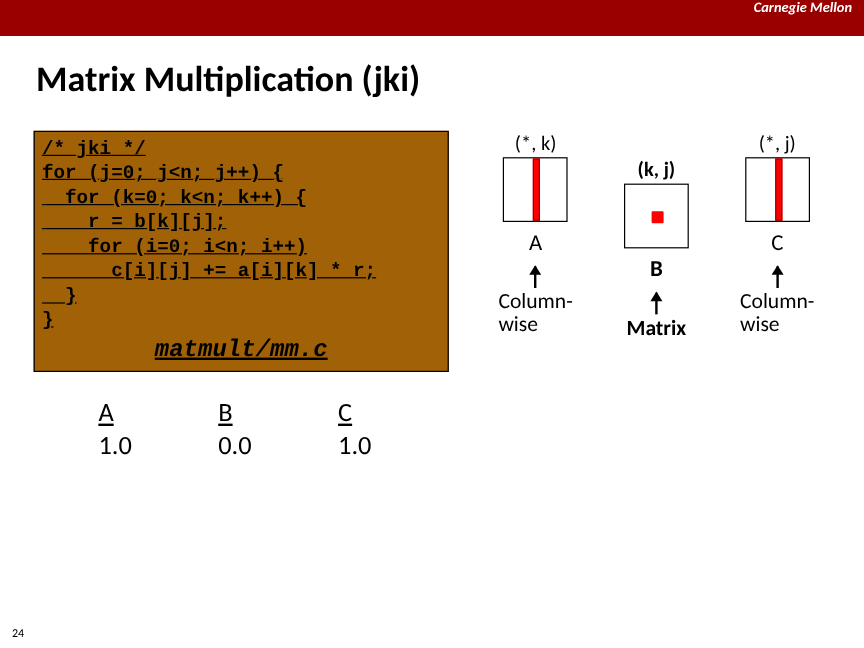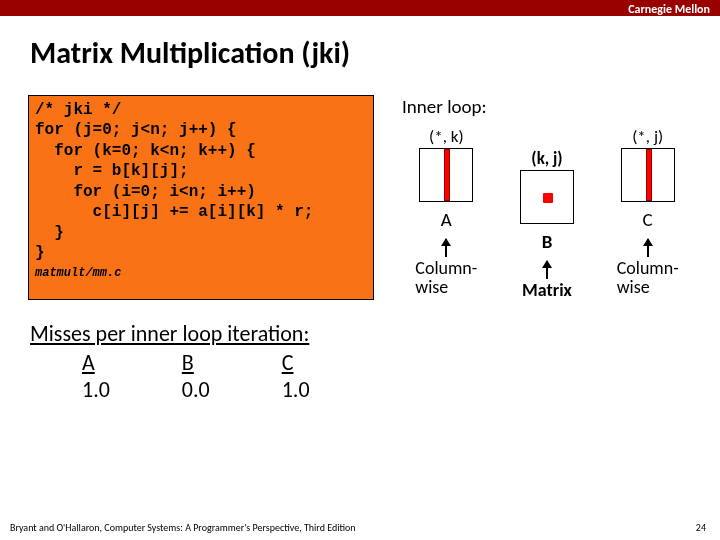--- a/index.html
+++ b/index.html
@@ -1,22 +1,22 @@
 <!DOCTYPE html>
 <html><head>
 <meta charset="utf-8">
 <style>
   * { box-sizing: border-box; margin: 0; padding: 0; }
   body { width: 720px; height: 540px; font-family: Calibri, Arial, sans-serif; background: #fff; color: #000; position: relative; }
-  .topbar { height: 16px; background: #900; display: flex; justify-content: flex-end; align-items: flex-end; padding-right: 10px; }
+  .topbar { height: 30px; background: #900; display: flex; justify-content: flex-end; align-items: flex-start; padding-right: 10px; font-style: italic; }
   .topbar span { color: #fff; font-weight: bold; font-size: 12px; }
   .title { font-size: 30px; font-weight: bold; margin: 18px 15px 24px 30px; }
   .main { display: flex; padding: 0 28px; }
-  .codebox { width: 350px; border: 1.5px solid #000; background: #f97316; font-family: "Courier New", monospace; font-size: 16px; font-weight: bold; padding: 4px 6px 4px 6px; line-height: 1.28; white-space: pre; position: relative; }
-  .codebox .filename { font-style: italic; text-align: left; font-weight: bold; margin-top: 2px; font-size: 12px; }
+  .codebox { width: 350px; border: 1.5px solid #000; background: #a16207; font-family: "Courier New", monospace; font-size: 16px; font-weight: bold; padding: 4px 6px 4px 6px; line-height: 1.28; white-space: pre; position: relative; text-decoration: underline; }
+  .codebox .filename { font-style: italic; text-align: center; font-weight: bold; margin-top: 2px; font-size: 20px; }
   .diagram-area { margin-left: 28px; width: 290px; }
   .inner-loop-label { font-size: 19px; margin-bottom: 8px; }
   .mat-row { display: flex; align-items: flex-start; gap: 12px; }
   .mat-col { width: 90px; display: flex; flex-direction: column; align-items: center; }
   .coord { font-size: 17px; height: 20px; margin-bottom: 2px; }
   .matwrap { position: relative; width: 54px; height: 54px; }
   .mat { width: 54px; height: 54px; border: 1.5px solid #000; background: #fff; position: relative; }
   .colstripe { position: absolute; top: 0; bottom: 0; width: 6px; left: 24px; background: #F00; border: 1px solid #900; }
   .dot { position: absolute; width: 10px; height: 10px; background: #F00; border-radius: 1px; left: 22px; top: 22px; }
   .matlabel { font-size: 19px; margin-top: 6px; }
@@ -46,21 +46,20 @@
 for (j=0; j&lt;n; j++) {
   for (k=0; k&lt;n; k++) {
     r = b[k][j];
     for (i=0; i&lt;n; i++)
       c[i][j] += a[i][k] * r;
   }
 }</span>
 <div class="filename">matmult/mm.c</div></div>
 
   <div class="diagram-area">
-    <div class="inner-loop-label">Inner loop:</div>
     <div class="mat-row">
       <div class="mat-col">
         <div class="coord">(*, k)</div>
         <div class="matwrap">
             <div class="mat">
               <div class="colstripe"></div>
             </div>
           </div>
         <div class="matlabel">A</div>
         <div class="arrowwrap">
@@ -102,33 +101,31 @@
         <div class="access">
           <span>Column-</span><br>
           <span>wise</span>
         </div>
       </div>
     </div>
   </div>
 </div>
 
 <div class="misses">
-  <div class="miss-title">Misses per inner loop iteration:</div>
   <div class="miss-row">
     <div class="miss-col">
       <span class="miss-head">A</span>
       <span>1.0</span>
     </div>
     <div class="miss-col">
       <span class="miss-head">B</span>
       <span>0.0</span>
     </div>
     <div class="miss-col">
       <span class="miss-head">C</span>
       <span>1.0</span>
     </div>
   </div>
 </div>
 
 <div class="footer">
-  <span>Bryant and O'Hallaron, Computer Systems: A Programmer's Perspective, Third Edition</span>
   <span>24</span>
 </div>
 
 </body></html>

